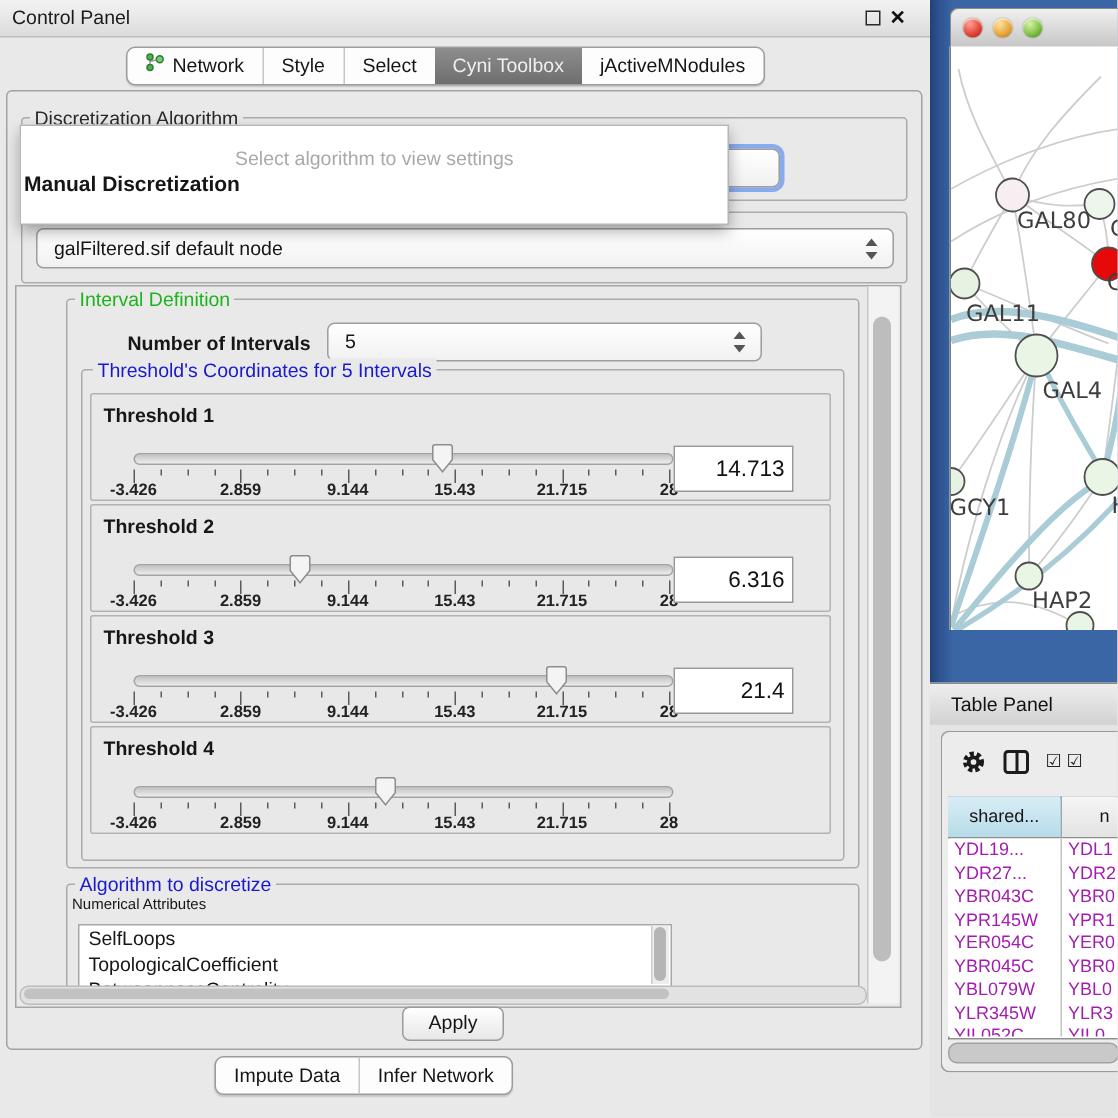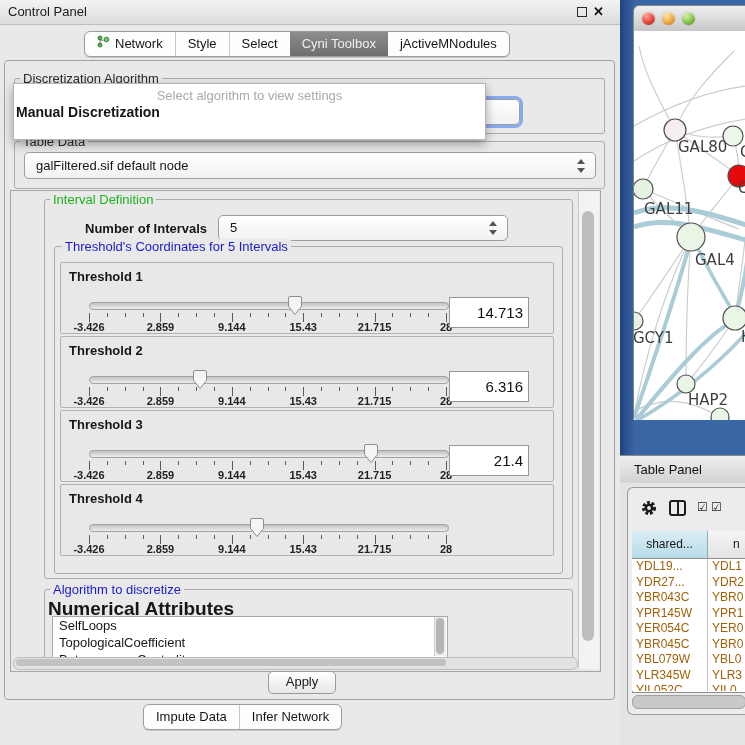--- a/index.html
+++ b/index.html
@@ -24,41 +24,41 @@
   .legend.blue{color:#1a1acc;}
   
   .combo{position:absolute;background:linear-gradient(#ffffff,#f1f1f1);border:1px solid #9e9e9e;border-radius:5px;font-size:13px;}
   .combo .cval{position:absolute;left:11px;top:0;line-height:24px;}
   .spin{position:absolute;right:9px;top:50%;margin-top:-7px;width:9px;height:14px;}
   .spin:before{content:"";position:absolute;left:0;top:0;border-left:4px solid transparent;border-right:4px solid transparent;border-bottom:5px solid #555;}
   .spin:after{content:"";position:absolute;left:0;bottom:0;border-left:4px solid transparent;border-right:4px solid transparent;border-top:5px solid #555;}
   #algo-combo{left:24px;top:99px;width:494px;height:24px;border-radius:5px;
      box-shadow:0 0 0 3px rgba(100,150,240,.75);z-index:2;}
   #popup{position:absolute;left:13px;top:83px;width:471px;height:51px;background:#fff;
-     border:1px solid #b5b5b5;box-shadow:0 4px 10px rgba(0,0,0,.35);z-index:5;padding-top:4px;}
+     border:1px solid #b5b5b5;box-shadow:0 4px 10px rgba(0,0,0,.35);z-index:5;padding-top:14px;}
   #popup .prompt{text-align:center;color:#a9a9a9;font-size:13px;height:16px;line-height:16px;}
   #popup .popt{font-size:14px;height:16px;line-height:16px;padding-left:2px;white-space:nowrap;}
   #popup .popt.first{font-weight:bold;}
   
   #scrollpane{position:absolute;left:10px;top:190px;width:589px;height:480px;border:1px solid #a6a6a6;background:#e9e9e9;}
   #num-label{position:absolute;left:85px;top:221px;font-size:13px;font-weight:bold;}
   
   .thresh-panel{position:absolute;left:60px;width:492px;height:70px;border:1px solid #b2b2b2;background:#e8e8e8;border-radius:2px;}
   .th-label{position:absolute;left:8px;top:6px;font-weight:bold;font-size:13px;}
   .sl-track{position:absolute;left:28px;top:39px;width:358px;height:6px;border:1px solid #a3a3a3;border-radius:4px;
      background:linear-gradient(#c2c2c2,#ededed);}
   .tick{position:absolute;top:50px;width:1px;background:#5a5a5a;}
   .tick.minor{height:4px;}
   .tick.major{height:9px;}
   .tick-label{position:absolute;top:58px;transform:translateX(-50%);font-size:11px;font-weight:bold;color:#222;}
   .sl-thumb{position:absolute;top:32px;width:16px;height:21px;}
   .val-box{position:absolute;left:388px;top:34px;width:73px;height:29px;border:1px solid #979797;background:#fff;
      font-size:15px;text-align:right;padding:0 5px 0 0;font-family:inherit;color:#111;}
   
-  #attr-subtitle{position:absolute;left:48px;top:598px;font-size:19px;font-weight:bold;text-align:right;}
+  #attr-subtitle{position:absolute;left:48px;top:598px;font-size:10px;font-weight:normal;text-align:right;}
   #attr-list{position:absolute;left:52px;top:616px;width:394px;height:41px;background:#fff;border:1px solid #a8a8a8;overflow:hidden;}
   .attr-item{padding-left:6px;font-size:13px;height:17px;line-height:17px;white-space:nowrap;}
   #attr-vsb{position:absolute;left:434px;top:617px;width:11px;height:39px;background:#ededed;border-left:1px solid #ccc;}
   #attr-vsb .thumb{position:absolute;left:1px;top:1px;width:8px;height:36px;background:#b5b5b5;border-radius:4px;}
   #pane-hsb{position:absolute;left:13px;top:657px;width:563px;height:11px;background:#e2e2e2;border:1px solid #bcbcbc;border-radius:6px;}
   #pane-hsb .thumb{position:absolute;left:2px;top:1px;width:430px;height:7px;background:#c2c2c2;border-radius:4px;}
   #pane-vsb{position:absolute;left:578px;top:191px;width:20px;height:478px;background:#f3f3f3;border-left:1px solid #c8c8c8;}
   #pane-vsb .thumb{position:absolute;left:3px;top:20px;width:12px;height:430px;background:#bdbdbd;border-radius:6px;}
   #apply-btn{position:absolute;left:268px;top:671px;width:66px;height:21px;background:linear-gradient(#ffffff,#e7e7e7);
      border:1px solid #9a9a9a;border-radius:5px;font-size:13px;text-align:center;line-height:19px;}
@@ -81,21 +81,21 @@
      border-right:none;border-radius:6px 0 0 6px;}
   #gear{position:absolute;left:640px;top:499px;width:18px;height:18px;}
   #colicon{position:absolute;left:669px;top:500px;width:13px;height:12px;border:2px solid #1c1c1c;border-radius:3px;}
   #colicon:after{content:"";position:absolute;left:5.5px;top:0;width:2px;height:12px;background:#1c1c1c;}
   .chk{position:absolute;top:500px;font-size:12px;color:#222;}
   #tbl{position:absolute;left:632px;top:531px;width:113px;height:160px;background:#fff;border:1px solid #8e8e8e;border-right:none;}
   .hc{position:absolute;top:531px;height:27px;line-height:27px;font-size:12px;border-bottom:1px solid #8e8e8e;}
   #hc1{left:632px;width:75px;background:linear-gradient(#d9edf5,#b6dce9);border-right:1px solid #93aab4;text-align:center;}
   #hc2{left:708px;width:37px;background:linear-gradient(#f5f5f5,#e3e3e3);padding-left:25px;}
   #rows{position:absolute;left:632px;top:559px;width:113px;height:132px;overflow:hidden;background:#fff;}
-  .trow{display:flex;height:15.5px;font-size:12px;line-height:15.5px;color:#a16207;}
+  .trow{display:flex;height:15.5px;font-size:12px;line-height:15.5px;color:#a21caf;}
   .trow .c1{flex:0 0 71px;padding-left:4px;border-right:1px solid #c2c2c2;overflow:hidden;white-space:nowrap;}
   .trow .c2{padding-left:4px;overflow:hidden;white-space:nowrap;}
   #tbl-hsb{position:absolute;left:632px;top:695px;width:112px;height:12px;background:#c9c9c9;border:1px solid #a2a2a2;border-radius:6px;}
 </style>
 </head>
 <body>
 
 <div id="titlebar">
   <span id="panel-title">Control Panel</span>
   <span id="float-btn"></span>

